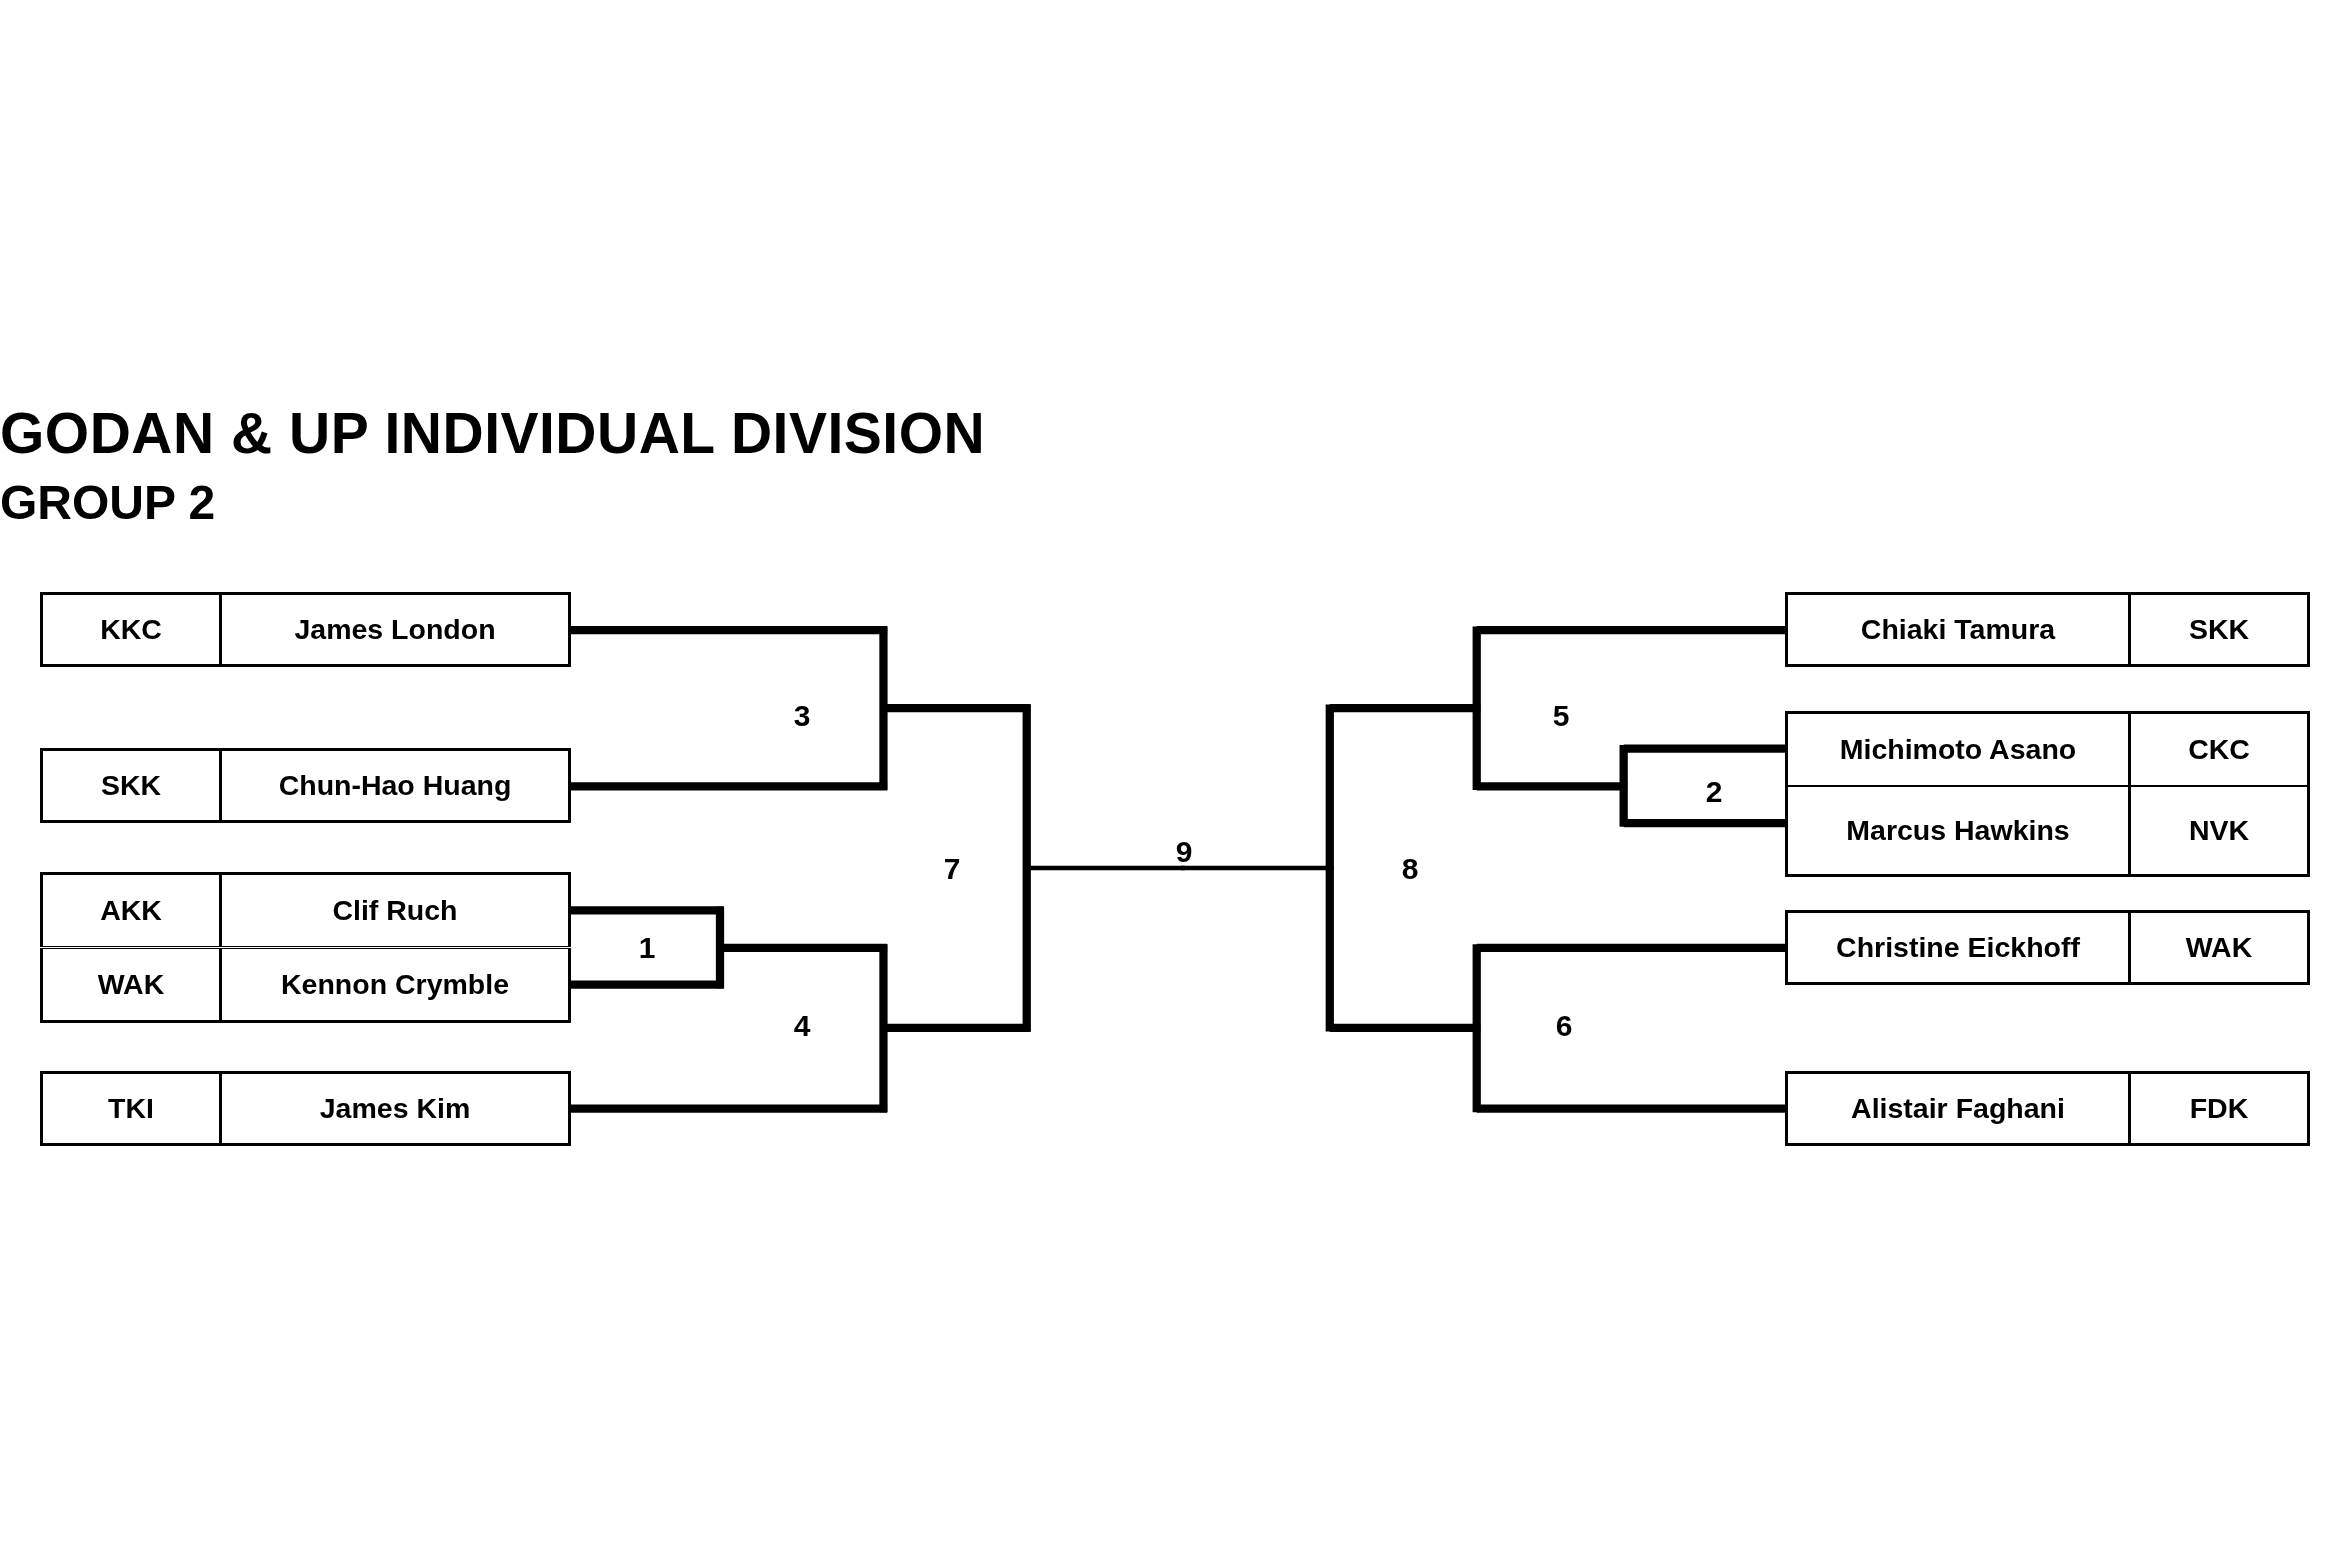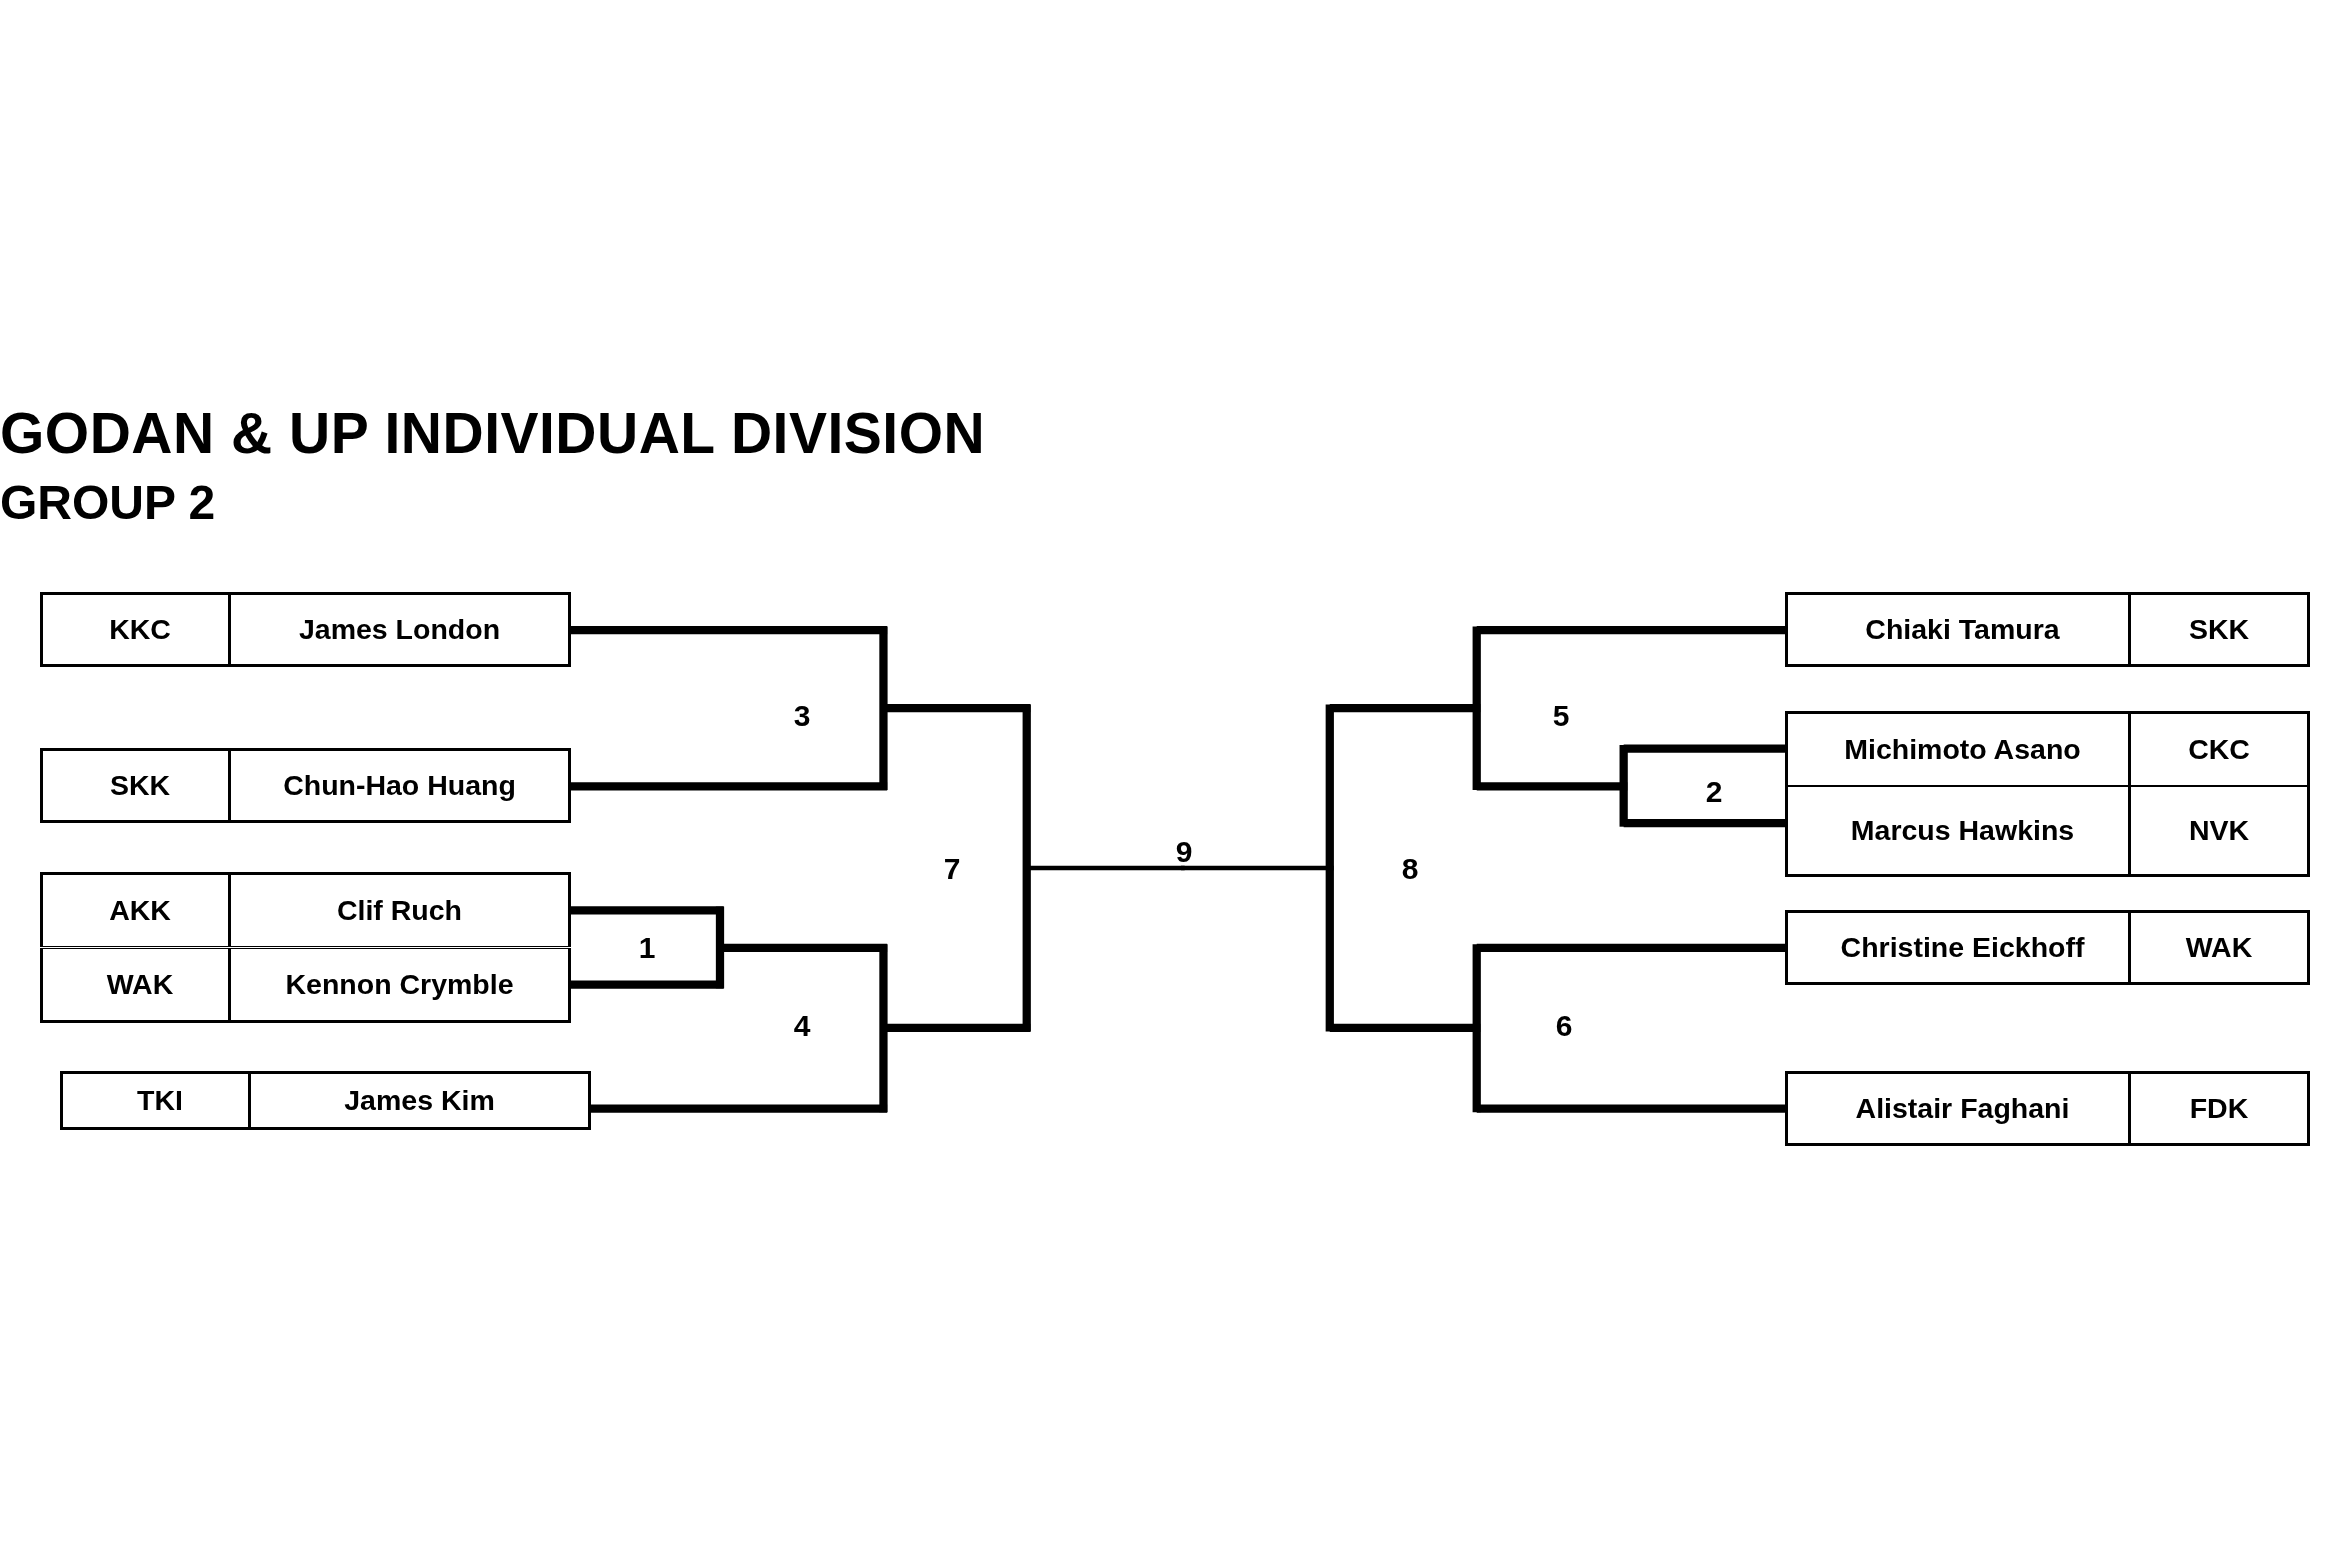--- a/index.html
+++ b/index.html
@@ -46,21 +46,20 @@
 
   
   .slot {
     position: absolute;
     box-sizing: border-box;
     border: 3.7px solid #000000;
     background: #ffffff;
     display: flex;
     flex-direction: row;
     align-items: stretch;
-    padding-left: 9px;
   }
   .slot.joined-top { border-bottom-width: 1.8px; }
   .slot.joined-bottom { border-top-width: 1.8px; }
 
   .cell {
     display: flex;
     align-items: center;
     justify-content: center;
     font-size: 28.5px;
     font-weight: bold;
@@ -182,21 +181,21 @@
   <div class="slot joined-top" style="left:40px; top:872px; width:531px; height:75px;">
     <div class="cell cell-code-left">AKK</div>
     <div class="cell cell-name-left">Clif Ruch</div>
   </div>
 
   <div class="slot joined-bottom" style="left:40px; top:948px; width:531px; height:75px;">
     <div class="cell cell-code-left">WAK</div>
     <div class="cell cell-name-left">Kennon Crymble</div>
   </div>
 
-  <div class="slot" style="left:40px; top:1071px; width:531px; height:59px;margin-left:20px;">
+  <div class="slot" style="left:40px; top:1071px; width:531px; height:75px;">
     <div class="cell cell-code-left">TKI</div>
     <div class="cell cell-name-left">James Kim</div>
   </div>
 
   <div class="slot" style="left:1785px; top:592px; width:525px; height:75px;">
     <div class="cell cell-name-right">Chiaki Tamura</div>
     <div class="cell cell-code-right">SKK</div>
   </div>
 
   <div class="slot joined-top" style="left:1785px; top:711px; width:525px; height:75px;">

